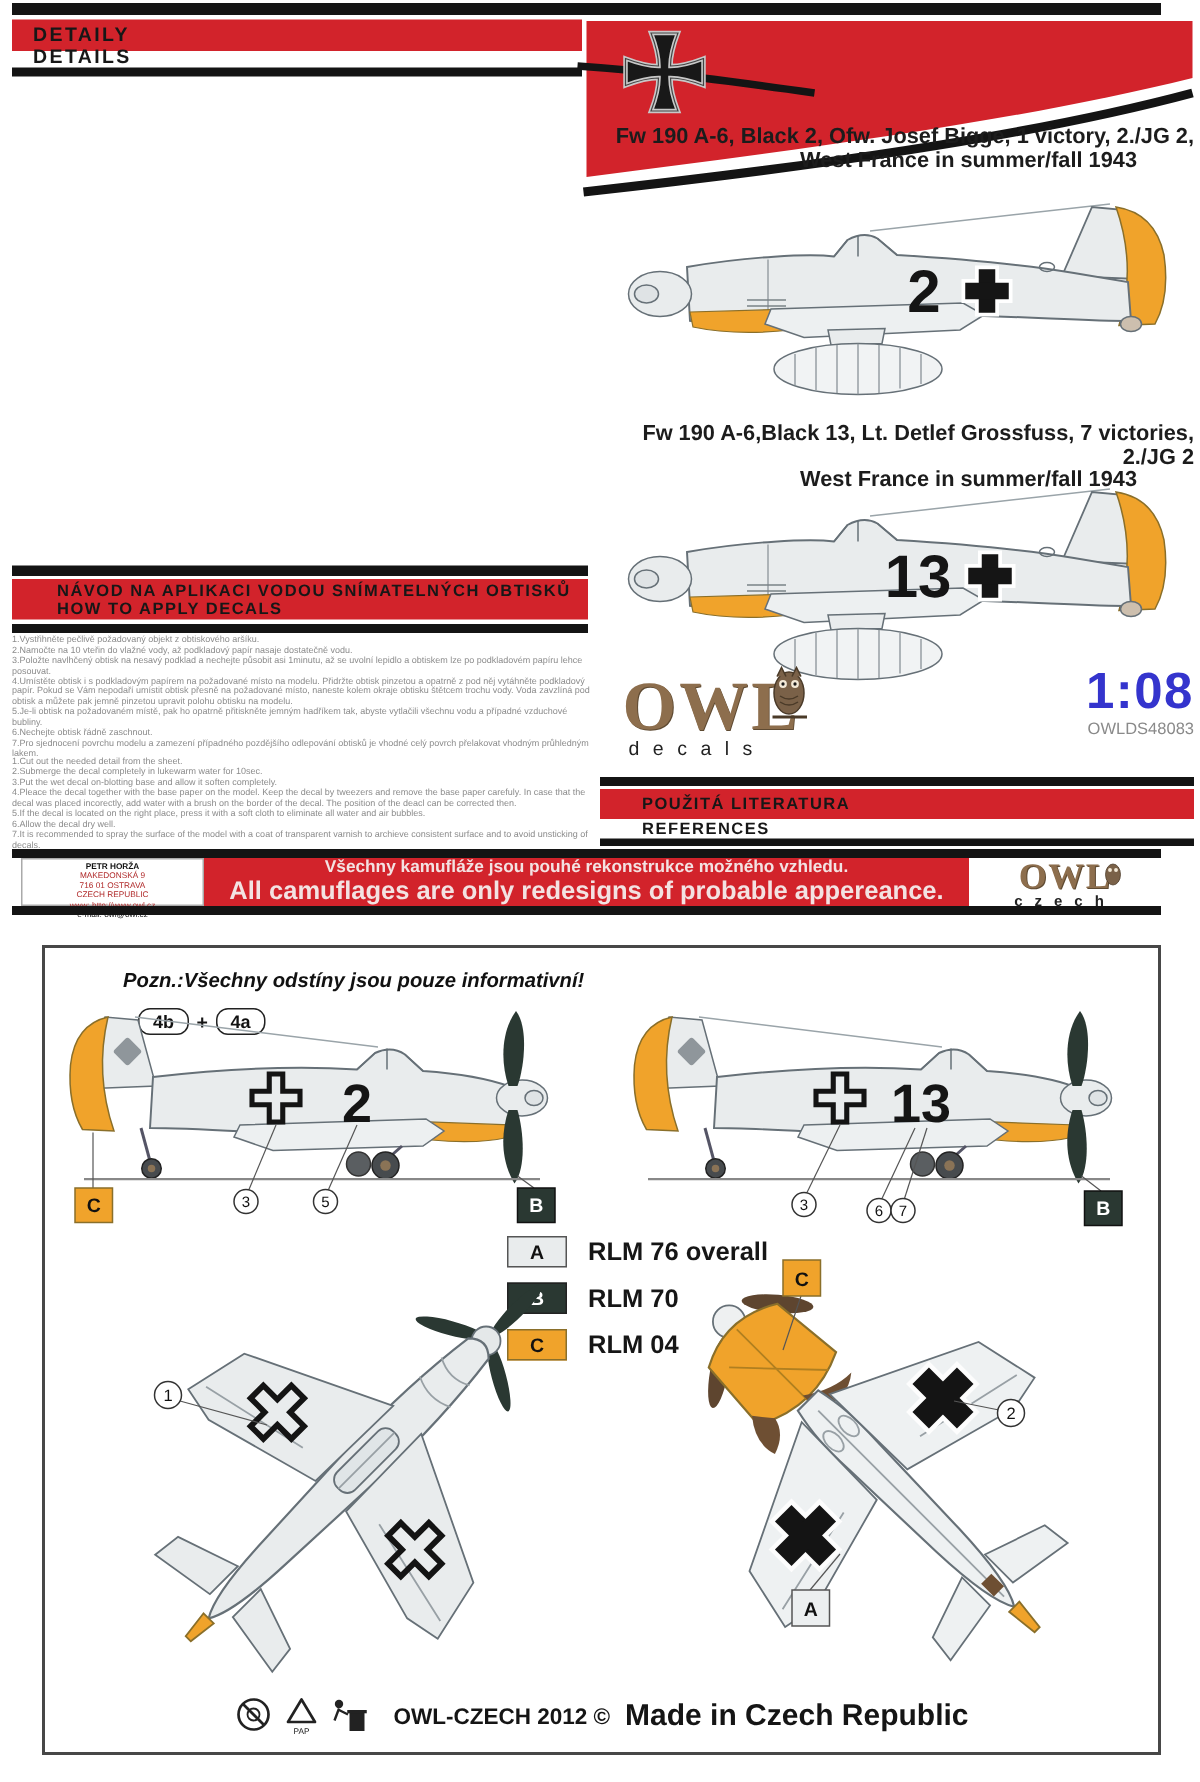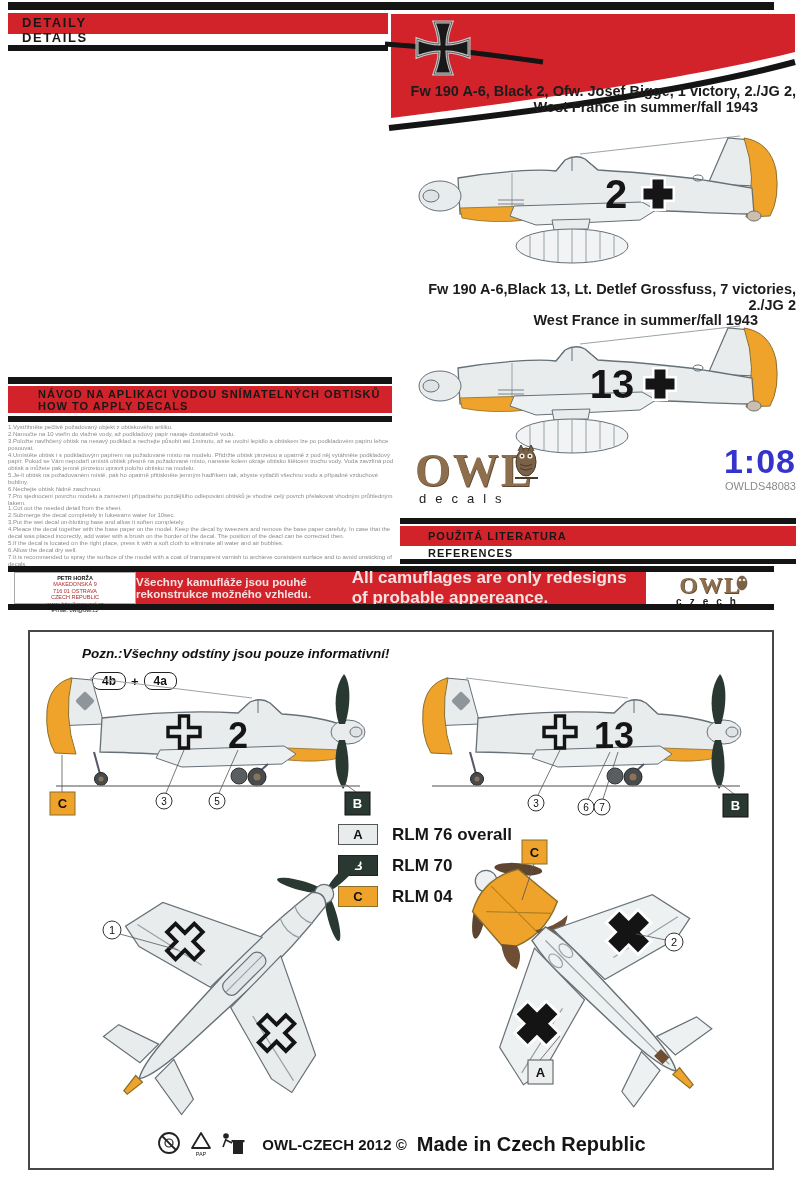--- a/index.html
+++ b/index.html
@@ -172,21 +172,21 @@
   <div class="abs bar" style="left:0;top:0;width:766px;height:6px;"></div>
   <div class="abs" style="left:0;top:6px;width:766px;height:32px;display:flex;">
     <div class="addr" style="width:118px;background:#fff;border:0.5px solid #aaa;margin-left:6px;padding:2px 1px;">
       <div style="font-weight:bold;color:#111;">PETR HORŽA</div>
       <div style="color:#b02a2a;">MAKEDONSKÁ 9</div>
       <div style="color:#b02a2a;">716 01 OSTRAVA</div>
       <div style="color:#b02a2a;">CZECH REPUBLIC</div>
       <div style="color:#b02a2a;">www: http://www.owl.cz</div>
       <div style="color:#111;">e-mail: owl@owl.cz</div>
     </div>
-    <div style="flex:1;background:var(--red);display:flex;flex-direction:row;align-items:center;justify-content:center;">
+    <div style="flex:1;background:var(--red);display:flex;flex-direction:column;align-items:center;justify-content:center;">
       <div style="color:#f3e2e2;font-size:11.5px;font-weight:bold;">Všechny kamufláže jsou pouhé rekonstrukce možného vzhledu.</div>
       <div style="color:#f3e2e2;font-size:17px;font-weight:bold;">All camuflages are only redesigns of probable appereance.</div>
     </div>
     <div style="width:128px;background:#fff;text-align:center;position:relative;">
       <span class="owl-word" style="font-size:24px;letter-spacing:1px;">OWL</span>
       <svg class="abs" style="left:88px;top:1px;" width="16" height="20" viewBox="0 0 30 40">
         <ellipse cx="15" cy="20" rx="10" ry="14" fill="#7a6148" stroke="#4a3a28"></ellipse>
         <circle cx="11" cy="14" r="2.6" fill="#f3e9d7"></circle>
           <circle cx="19" cy="14" r="2.6" fill="#f3e9d7"></circle>
       </svg>

